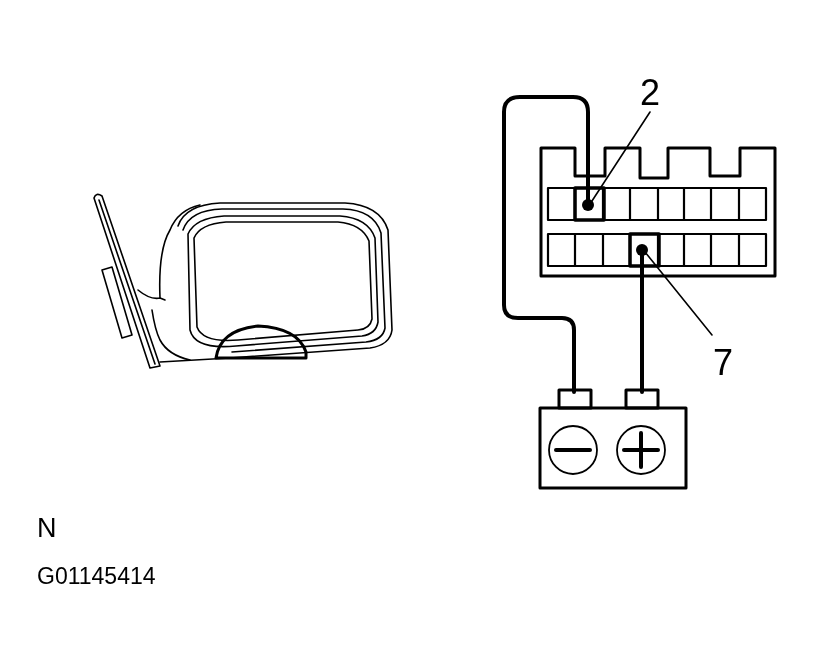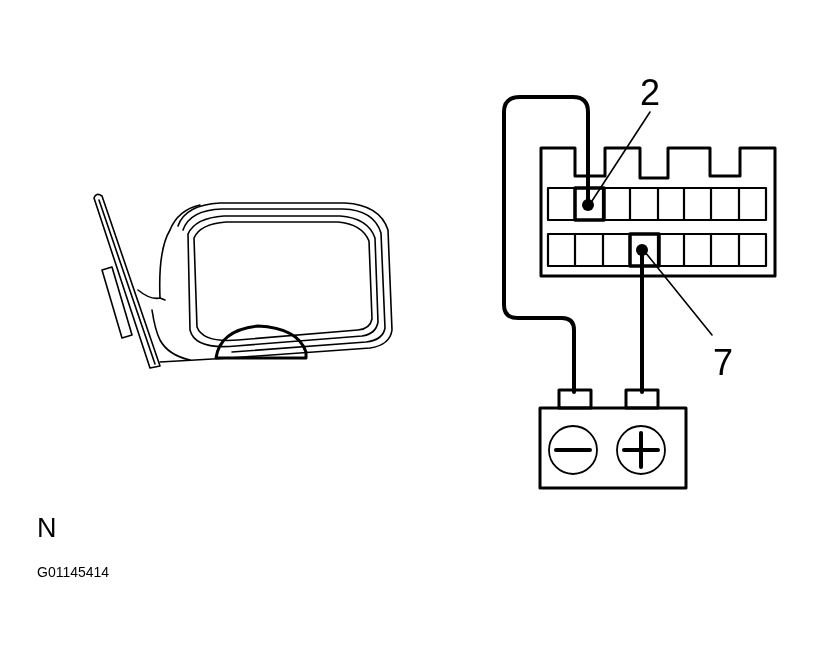--- a/index.html
+++ b/index.html
@@ -4,21 +4,21 @@
 <style>
   html, body { margin:0; padding:0; background:#ffffff; }
   body { width:814px; height:657px; position:relative; overflow:hidden;
          font-family:"Liberation Sans", sans-serif; color:#000; }
   svg.diagram { position:absolute; left:0; top:0; }
   .label { position:absolute; font-family:"Liberation Sans", sans-serif; color:#000; line-height:1; }
   .callout { font-size:36px; }
   #lbl-2 { left:640px; top:75px; }
   #lbl-10 { left:713px; top:345px; }
   #lbl-n { left:37px; top:515px; font-size:27px; }
-  #lbl-fig { left:37px; top:565px; font-size:14px; }
+  #lbl-fig { left:37px; top:565px; font-size:23px; }
 </style>
 </head>
 <body>
 
 <svg class="diagram" width="814" height="657" viewBox="0 0 814 657" fill="none" stroke="#000" stroke-linecap="round" stroke-linejoin="round">
 
   <g stroke-width="1.6">
 
     <path d="M94,198 Q96,192 102,196 L160,366 L150,368 Z"></path>
     <path d="M99,200 L155,364"></path>

